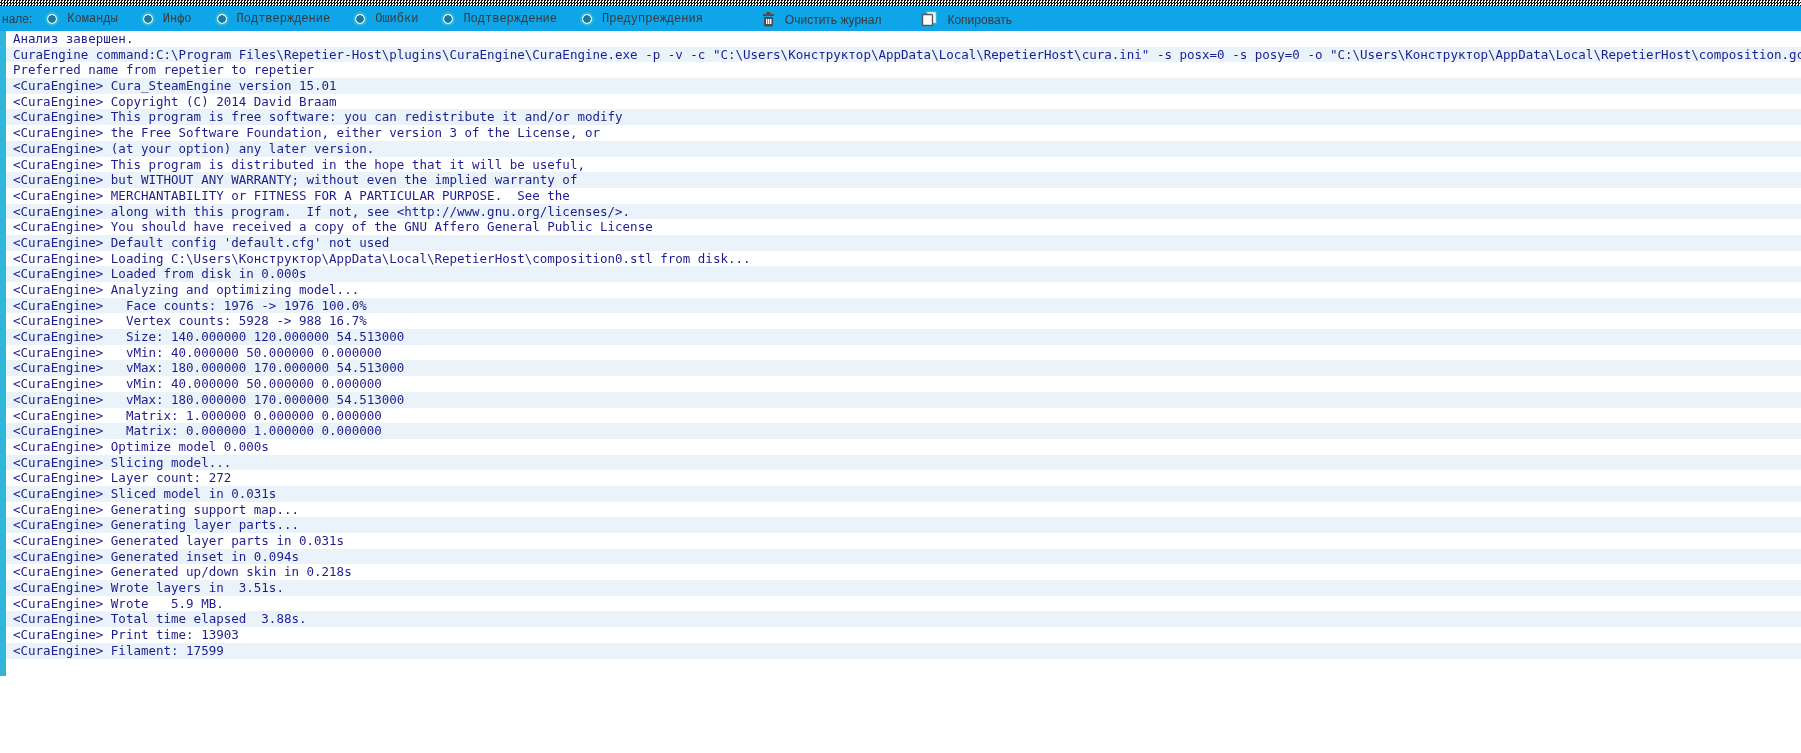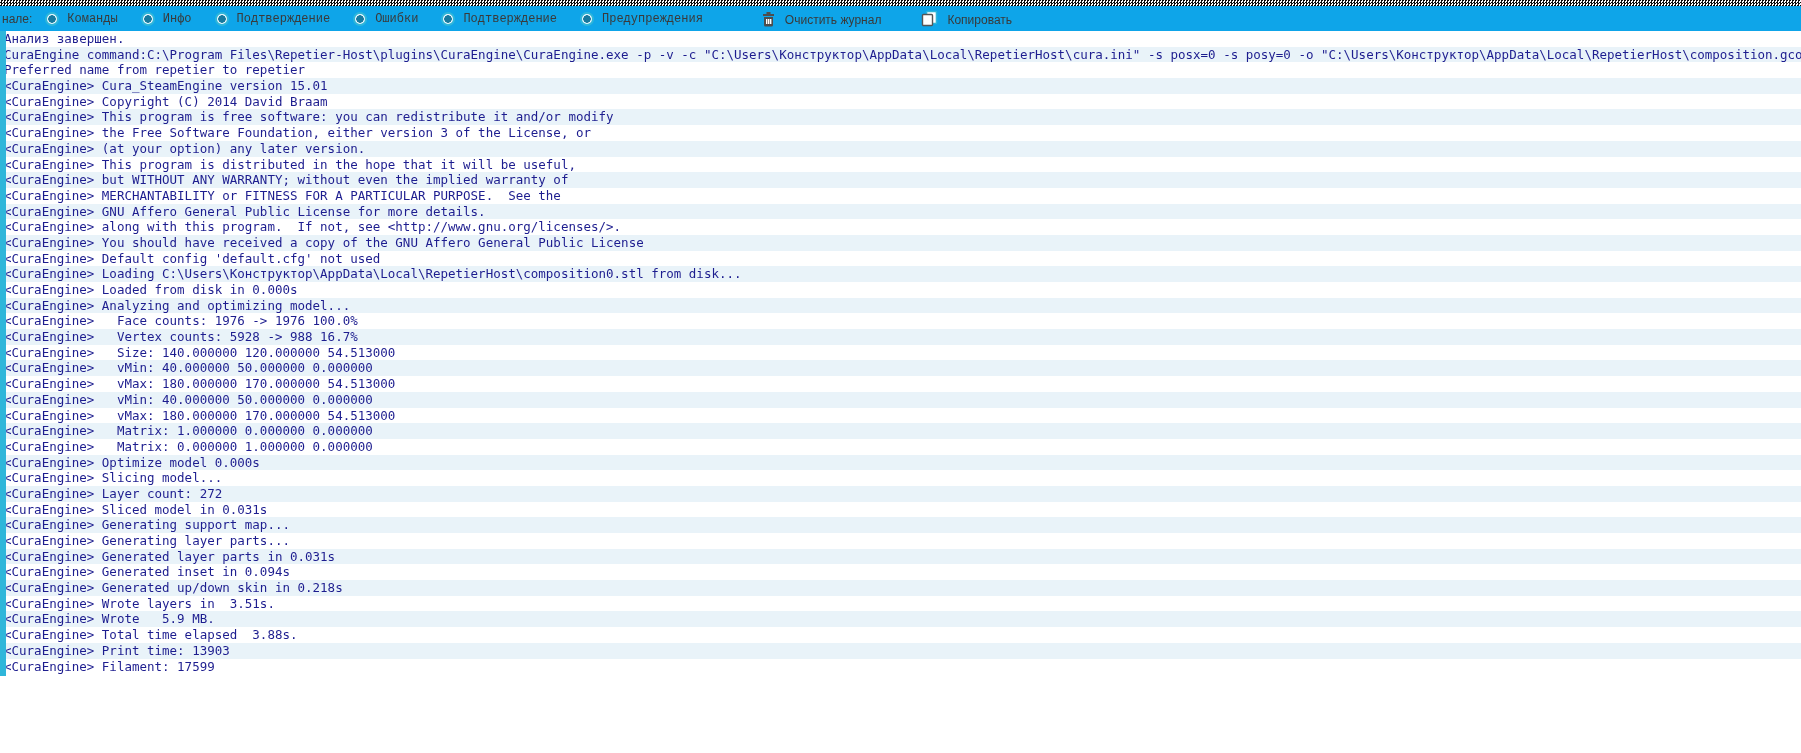--- a/index.html
+++ b/index.html
@@ -29,21 +29,21 @@
   .actions{display:flex;align-items:center;margin-left:58px;gap:40px;}
   .action{display:flex;align-items:flex-end;gap:9px;cursor:pointer;}
   .action svg{display:block;}
   .log{
     position:absolute;top:31px;left:0;width:1801px;bottom:0;
     font-family:"DejaVu Sans Mono",monospace;font-size:12.5px;
     color:var(--log_text);overflow:hidden;
   }
   .log-line{
     height:15.7px;line-height:15.7px;white-space:pre;
-    padding-left:4px;overflow:hidden;
+    padding-left:13px;overflow:hidden;
   }
   .log-line:nth-child(even){background:var(--row_alt);}
   .selbar{
     position:absolute;left:0;top:31px;width:6px;height:645px;
     background:var(--accent);z-index:2;
   }
 </style>
 </head>
 <body>
 
@@ -109,21 +109,20 @@
     <div class="log-line">CuraEngine command:C:\Program Files\Repetier-Host\plugins\CuraEngine\CuraEngine.exe -p -v -c "C:\Users\Конструктор\AppData\Local\RepetierHost\cura.ini" -s posx=0 -s posy=0 -o "C:\Users\Конструктор\AppData\Local\RepetierHost\composition.gcode"</div>
     <div class="log-line">Preferred name from repetier to repetier</div>
     <div class="log-line">&lt;CuraEngine&gt; Cura_SteamEngine version 15.01</div>
     <div class="log-line">&lt;CuraEngine&gt; Copyright (C) 2014 David Braam</div>
     <div class="log-line">&lt;CuraEngine&gt; This program is free software: you can redistribute it and/or modify</div>
     <div class="log-line">&lt;CuraEngine&gt; the Free Software Foundation, either version 3 of the License, or</div>
     <div class="log-line">&lt;CuraEngine&gt; (at your option) any later version.</div>
     <div class="log-line">&lt;CuraEngine&gt; This program is distributed in the hope that it will be useful,</div>
     <div class="log-line">&lt;CuraEngine&gt; but WITHOUT ANY WARRANTY; without even the implied warranty of</div>
     <div class="log-line">&lt;CuraEngine&gt; MERCHANTABILITY or FITNESS FOR A PARTICULAR PURPOSE.  See the</div>
-    <div class="log-line">&lt;CuraEngine&gt; GNU Affero General Public License for more details.</div>
     <div class="log-line">&lt;CuraEngine&gt; along with this program.  If not, see &lt;http://www.gnu.org/licenses/&gt;.</div>
     <div class="log-line">&lt;CuraEngine&gt; You should have received a copy of the GNU Affero General Public License</div>
     <div class="log-line">&lt;CuraEngine&gt; Default config 'default.cfg' not used</div>
     <div class="log-line">&lt;CuraEngine&gt; Loading C:\Users\Конструктор\AppData\Local\RepetierHost\composition0.stl from disk...</div>
     <div class="log-line">&lt;CuraEngine&gt; Loaded from disk in 0.000s</div>
     <div class="log-line">&lt;CuraEngine&gt; Analyzing and optimizing model...</div>
     <div class="log-line">&lt;CuraEngine&gt;   Face counts: 1976 -&gt; 1976 100.0%</div>
     <div class="log-line">&lt;CuraEngine&gt;   Vertex counts: 5928 -&gt; 988 16.7%</div>
     <div class="log-line">&lt;CuraEngine&gt;   Size: 140.000000 120.000000 54.513000</div>
     <div class="log-line">&lt;CuraEngine&gt;   vMin: 40.000000 50.000000 0.000000</div>

